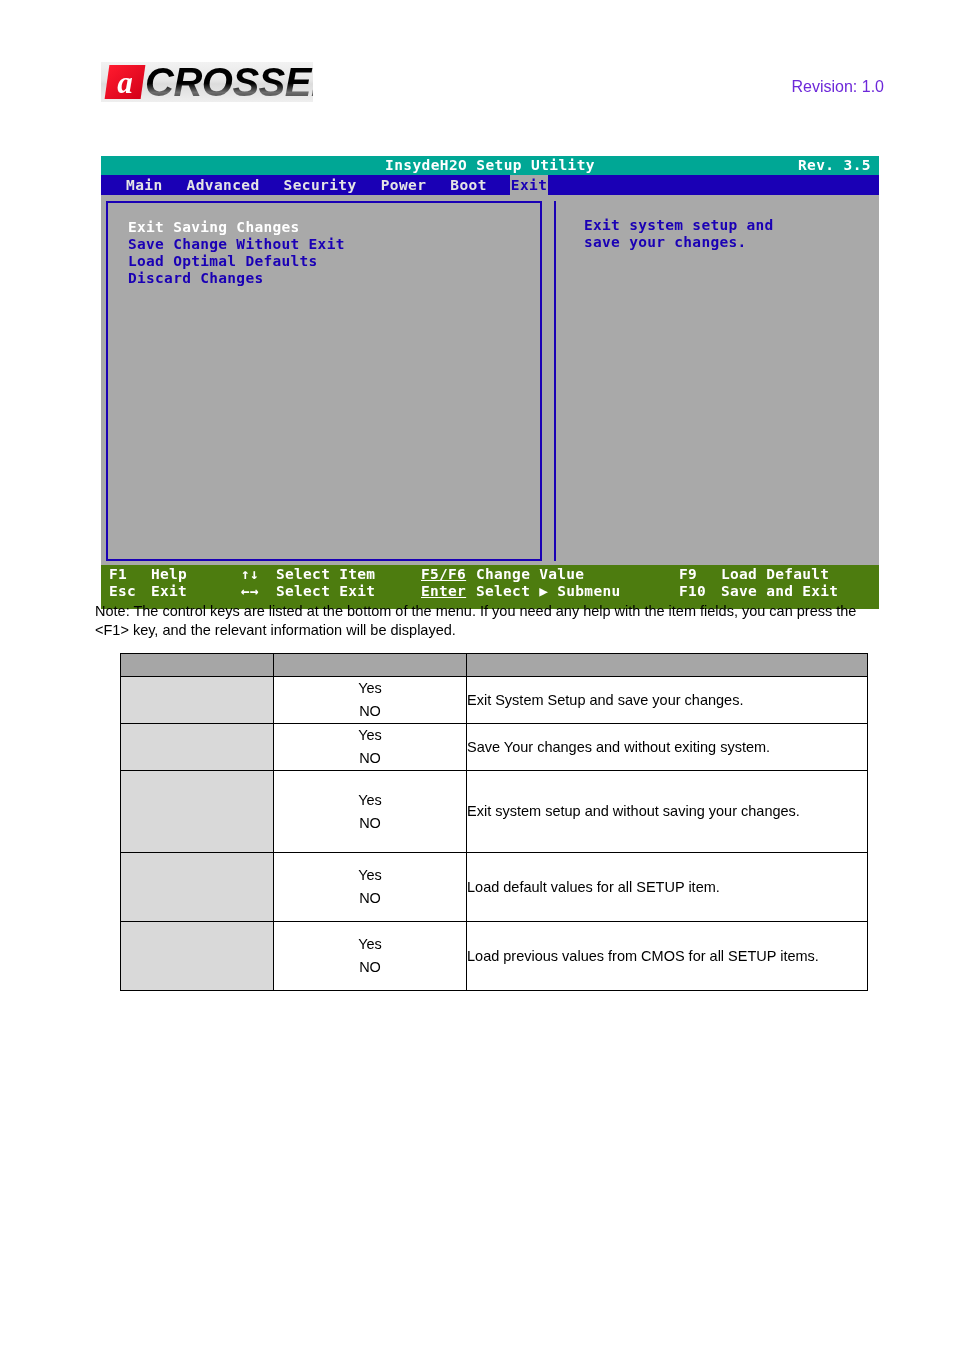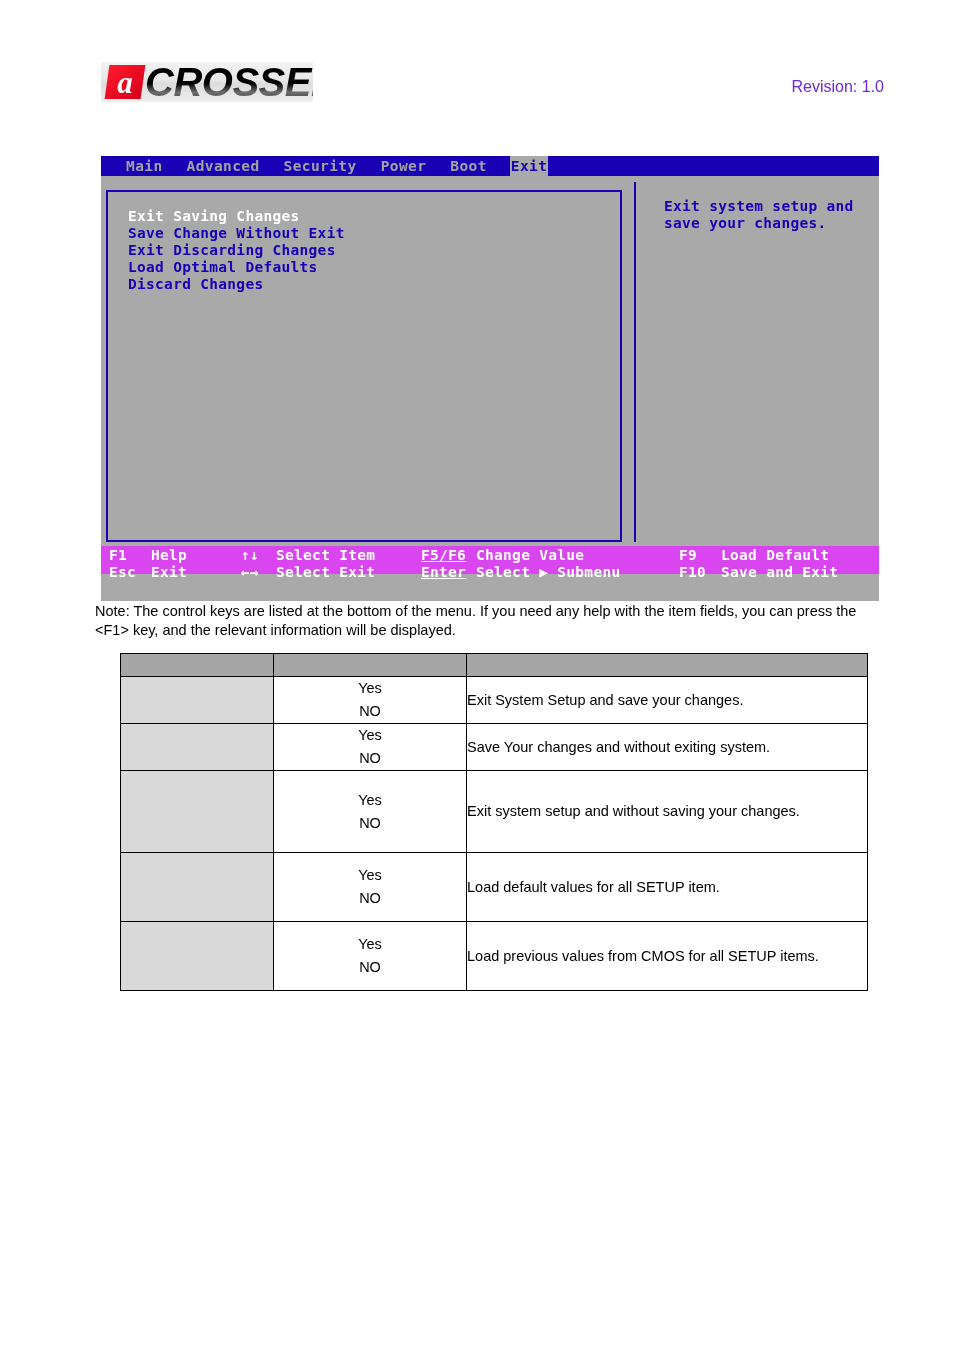--- a/index.html
+++ b/index.html
@@ -111,46 +111,45 @@
   }
   .bios-menubar {
     height: 20px;
     background: #1a00b5;
     display: flex;
     align-items: center;
     padding-left: 24px;
     box-sizing: border-box;
   }
   .bios-menubar .mi {
-    color: #a3a3a3;
+    color: #e5e5e5;
     font-weight: bold;
     margin-right: 22px;
     line-height: 20px;
     letter-spacing: 0.4px;
     padding: 0 1px;
   }
   .bios-menubar .mi.active {
     background: #a9a9a9;
     color: #1a00b5;
   }
   .bios-body {
     position: relative;
     height: 370px;
     background: #a9a9a9;
     padding: 6px 5px 4px 5px;
     box-sizing: border-box;
     display: flex;
   }
   .bios-panel-left {
     position: relative;
-    width: 516px;
+    width: 436px;
     border: 2px solid #1a00b5;
     box-sizing: border-box;
     padding: 16px 0 0 20px;
-    margin-top: 8px;
   }
   .bios-panel-right {
     position: relative;
     flex: 1;
     border-left: 2px solid #1a00b5;
     box-sizing: border-box;
     padding: 16px 0 0 28px;
     margin-left: 12px;
   }
   .opt {
@@ -164,22 +163,22 @@
     color: #ffffff;
   }
   .help-line {
     color: #1a00b5;
     font-weight: bold;
     line-height: 17px;
     letter-spacing: 0.3px;
     white-space: nowrap;
   }
   .bios-footer {
-    height: 28px;
-    background: #d946ef;
+    height: 44px;
+    background: #4d7c0f;
     color: #ffffff;
     font-weight: bold;
     position: relative;
     text-align: right;
   }
   .bios-footer .frow {
     position: absolute;
     left: 0; right: 0;
     height: 18px;
     line-height: 18px;
@@ -260,35 +259,38 @@
     <div class="logo-a">
       <span>a</span>
     </div>
     <div class="logo-word">CROSSER</div>
   </div>
   <div class="revision">Revision: 1.0</div>
 </div>
 
 <div class="bios">
 
+  <div class="bios-title">
+    <div class="t-center">InsydeH2O Setup Utility</div>
+    <div class="t-right">Rev. 3.5</div>
+  </div>
 
   <div class="bios-menubar">
     <div class="mi">Main</div>
     <div class="mi">Advanced</div>
     <div class="mi">Security</div>
     <div class="mi">Power</div>
     <div class="mi">Boot</div>
     <div class="mi active">Exit</div>
   </div>
 
   <div class="bios-body">
     <div class="bios-panel-left">
       <div class="opt selected">Exit Saving Changes</div>
       <div class="opt">Save Change Without Exit</div>
-      <div class="opt">Exit Discarding Changes</div>
       <div class="opt">Load Optimal Defaults</div>
       <div class="opt">Discard Changes</div>
     </div>
     <div class="bios-panel-right">
       <div class="help-line">Exit system setup and</div>
       <div class="help-line">save your changes.</div>
     </div>
   </div>
 
   <div class="bios-footer">

